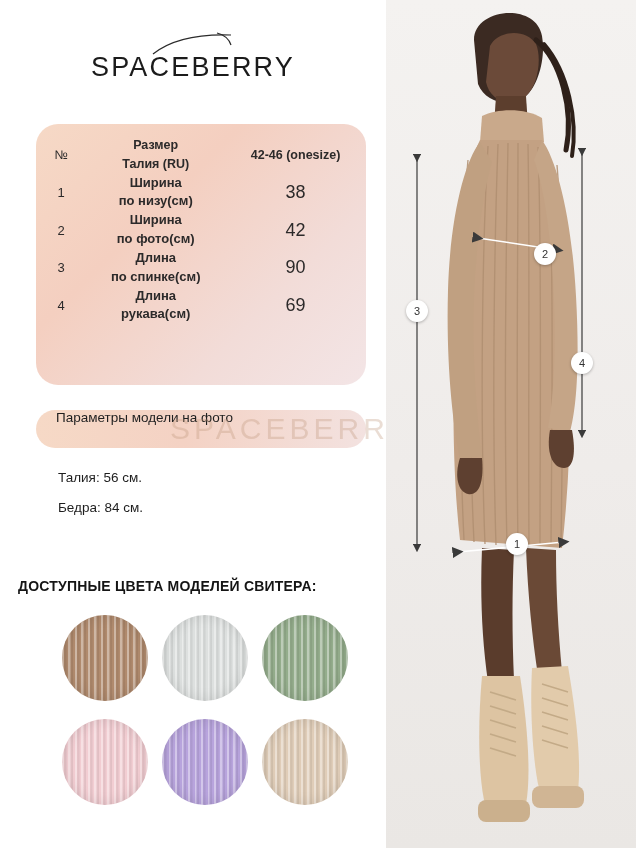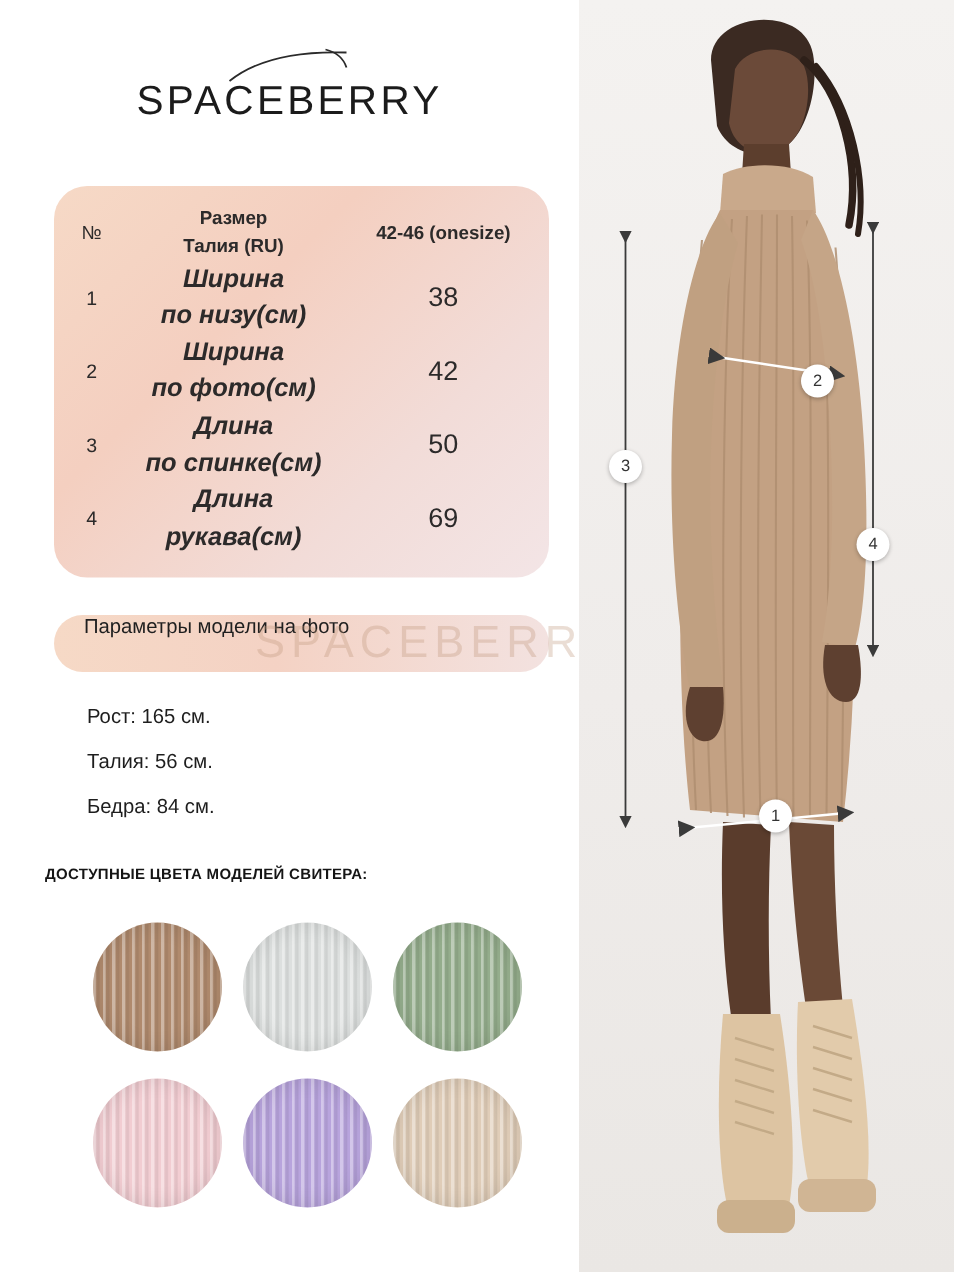--- a/index.html
+++ b/index.html
@@ -69,21 +69,21 @@
   .col-param { width: 150px; }
   .col-val { width: 128px; }
 
   .hdr-row td { padding: 3px 0 10px 0; }
   .hdr-param { font-weight: 700; line-height: 1.5; font-size: 12.5px; }
   .hdr-val { font-weight: 700; font-size: 12.5px; }
   .hdr-no { font-weight: 400; font-size: 12.5px; }
 
   .data-row td { padding: 9px 0 9px 0; }
   .cell-no { font-size: 13px; }
-  .cell-param { font-weight: 700; line-height: 1.45; font-size: 17px; font-style: italic; }
+  .cell-param { font-weight: 700; line-height: 1.45; font-size: 13px; }
   .cell-val { font-size: 18px; }
 
   
   .model-pill {
     position: absolute;
     left: 36px; top: 410px;
     width: 330px; height: 38px;
     border-radius: 19px;
     background: linear-gradient(90deg, #f6d9c6 0%, #f4d2c4 45%, #f3e2e0 100%);
     display: flex;
@@ -96,22 +96,22 @@
     position: absolute;
     left: 58px; top: 463px;
     font-size: 13.5px;
     color: #1e1e1e;
     line-height: 30px;
   }
 
   
   .colors-title {
     position: absolute;
-    left: 30px; top: 578px;
-    font-size: 10px;
+    left: 18px; top: 578px;
+    font-size: 14px;
     font-weight: 700;
     color: #151515;
     letter-spacing: 0.2px;
   }
   .swatch-grid {
     position: absolute;
     left: 62px; top: 615px;
     width: 290px;
     display: grid;
     grid-template-columns: repeat(3, 86px);
@@ -239,41 +239,40 @@
           </td>
           <td class="cell-val">42</td>
         </tr>
 
         <tr class="data-row">
           <td class="cell-no">3</td>
           <td class="cell-param">
             <div>Длина</div>
             <div>по спинке(см)</div>
           </td>
-          <td class="cell-val">50</td>
+          <td class="cell-val">90</td>
         </tr>
 
         <tr class="data-row">
           <td class="cell-no">4</td>
           <td class="cell-param">
             <div>Длина</div>
             <div>рукава(см)</div>
           </td>
           <td class="cell-val">69</td>
         </tr>
       </tbody>
         </table>
     </div>
 
     <div class="model-pill">
       <span class="model-pill-text">Параметры модели на фото</span>
     </div>
 
     <div class="model-lines">
-      <div>Рост: 165 см.</div>
       <div>Талия: 56 см.</div>
       <div>Бедра: 84 см.</div>
     </div>
 
     <div class="colors-title">ДОСТУПНЫЕ ЦВЕТА МОДЕЛЕЙ СВИТЕРА:</div>
 
     <div class="swatch-grid">
       <div class="swatch" id="sw0" style="background: rgb(176, 138, 109);"></div>
       <div class="swatch" id="sw1" style="background: rgb(221, 224, 223);"></div>
       <div class="swatch" id="sw2" style="background: rgb(148, 173, 140);"></div>

